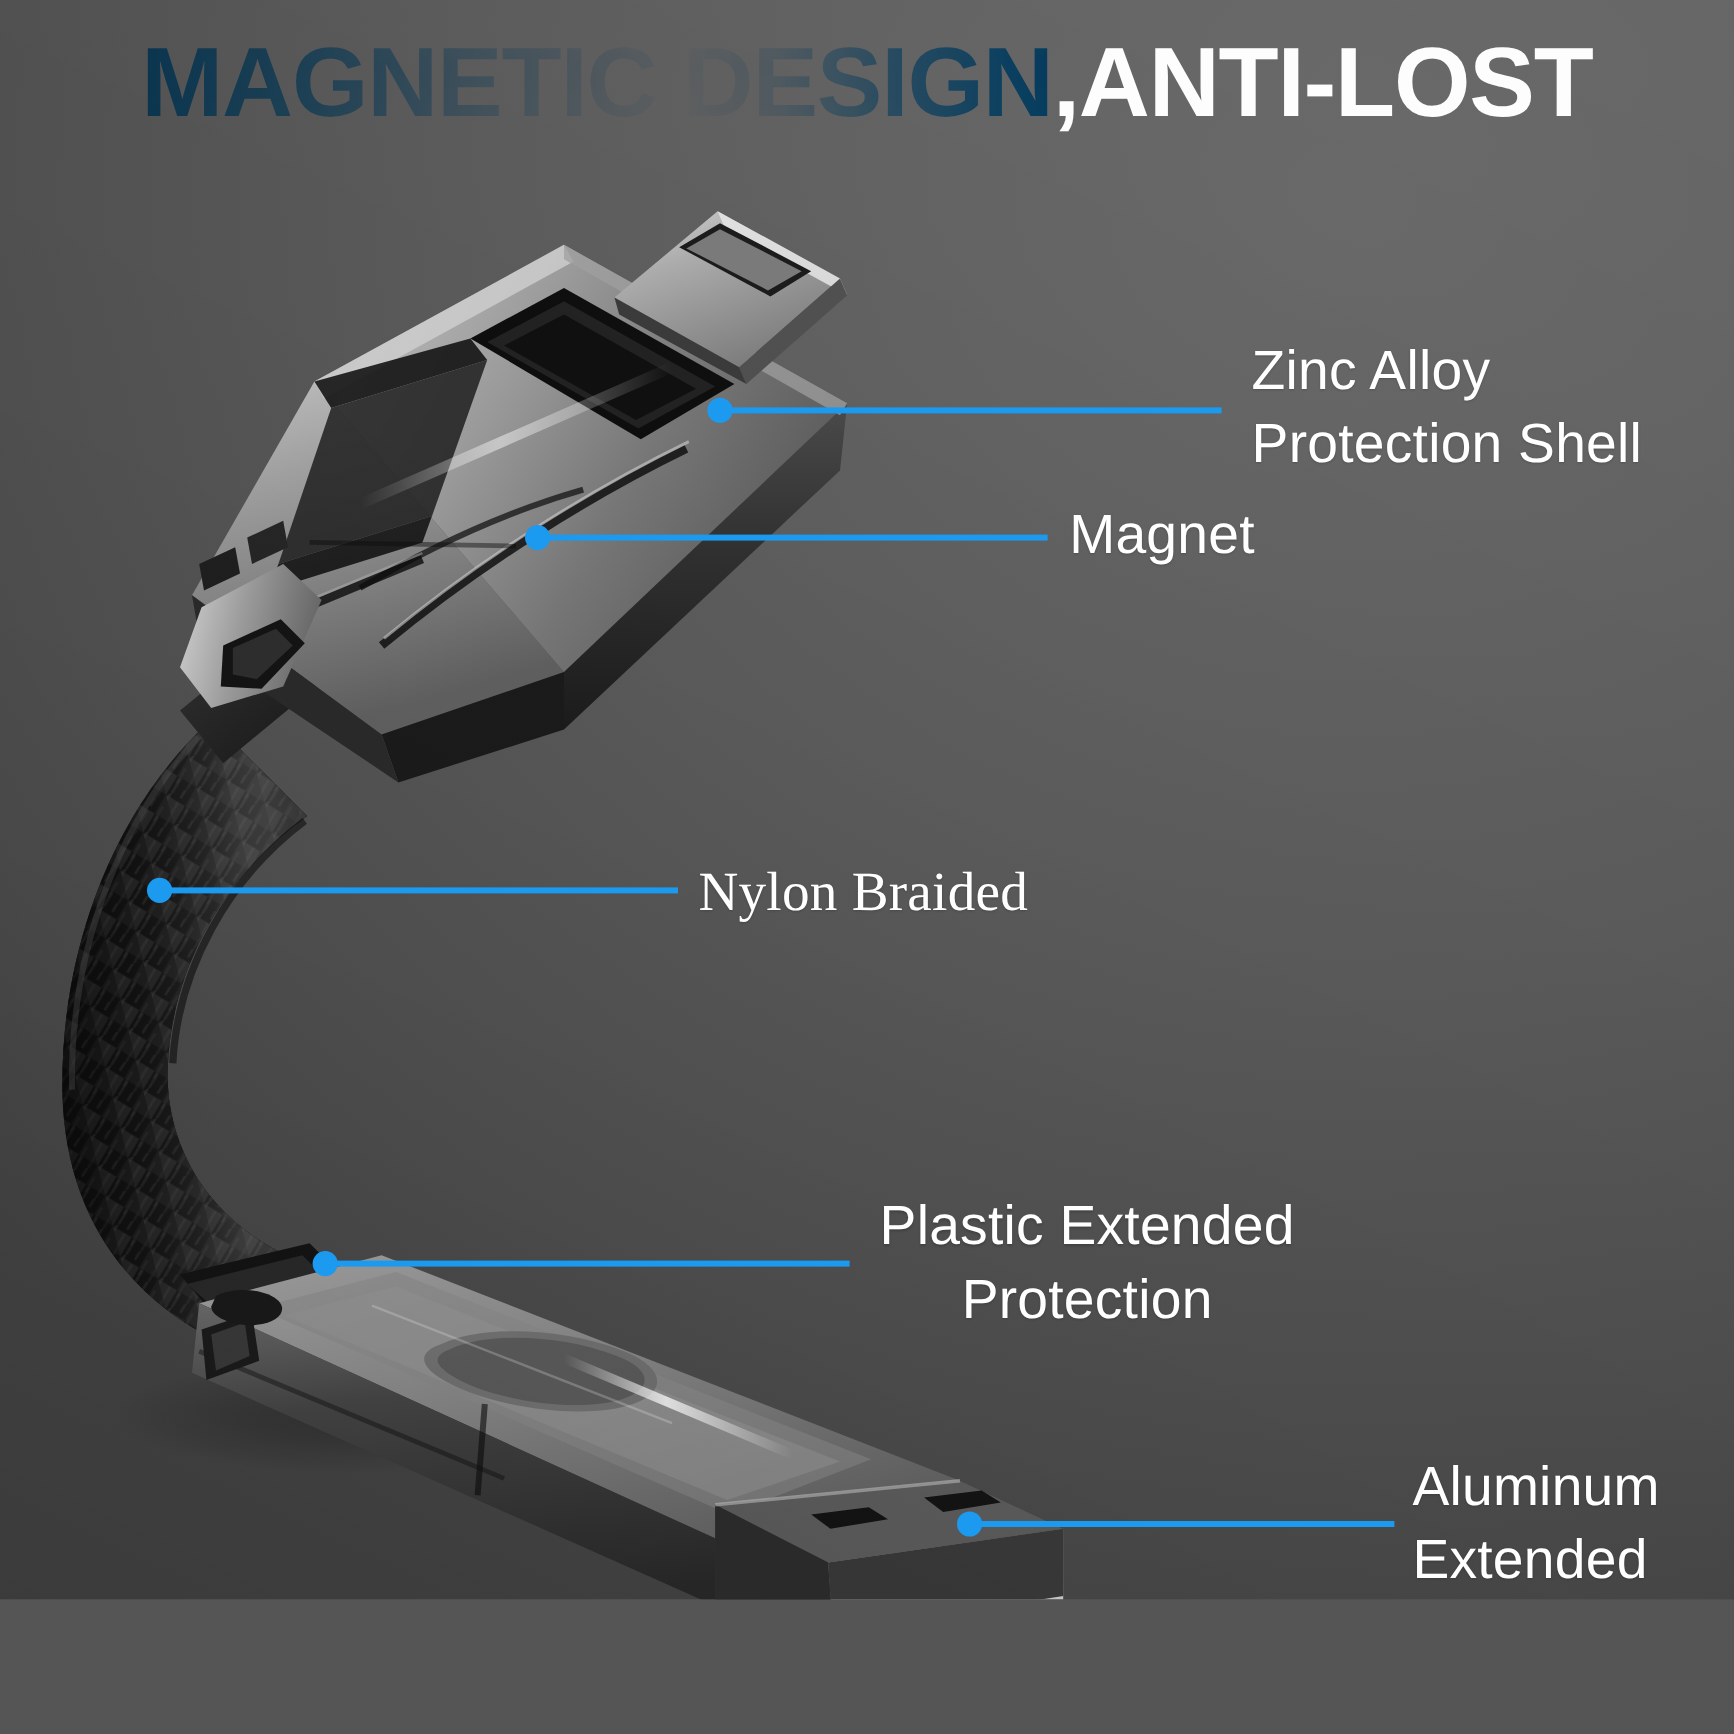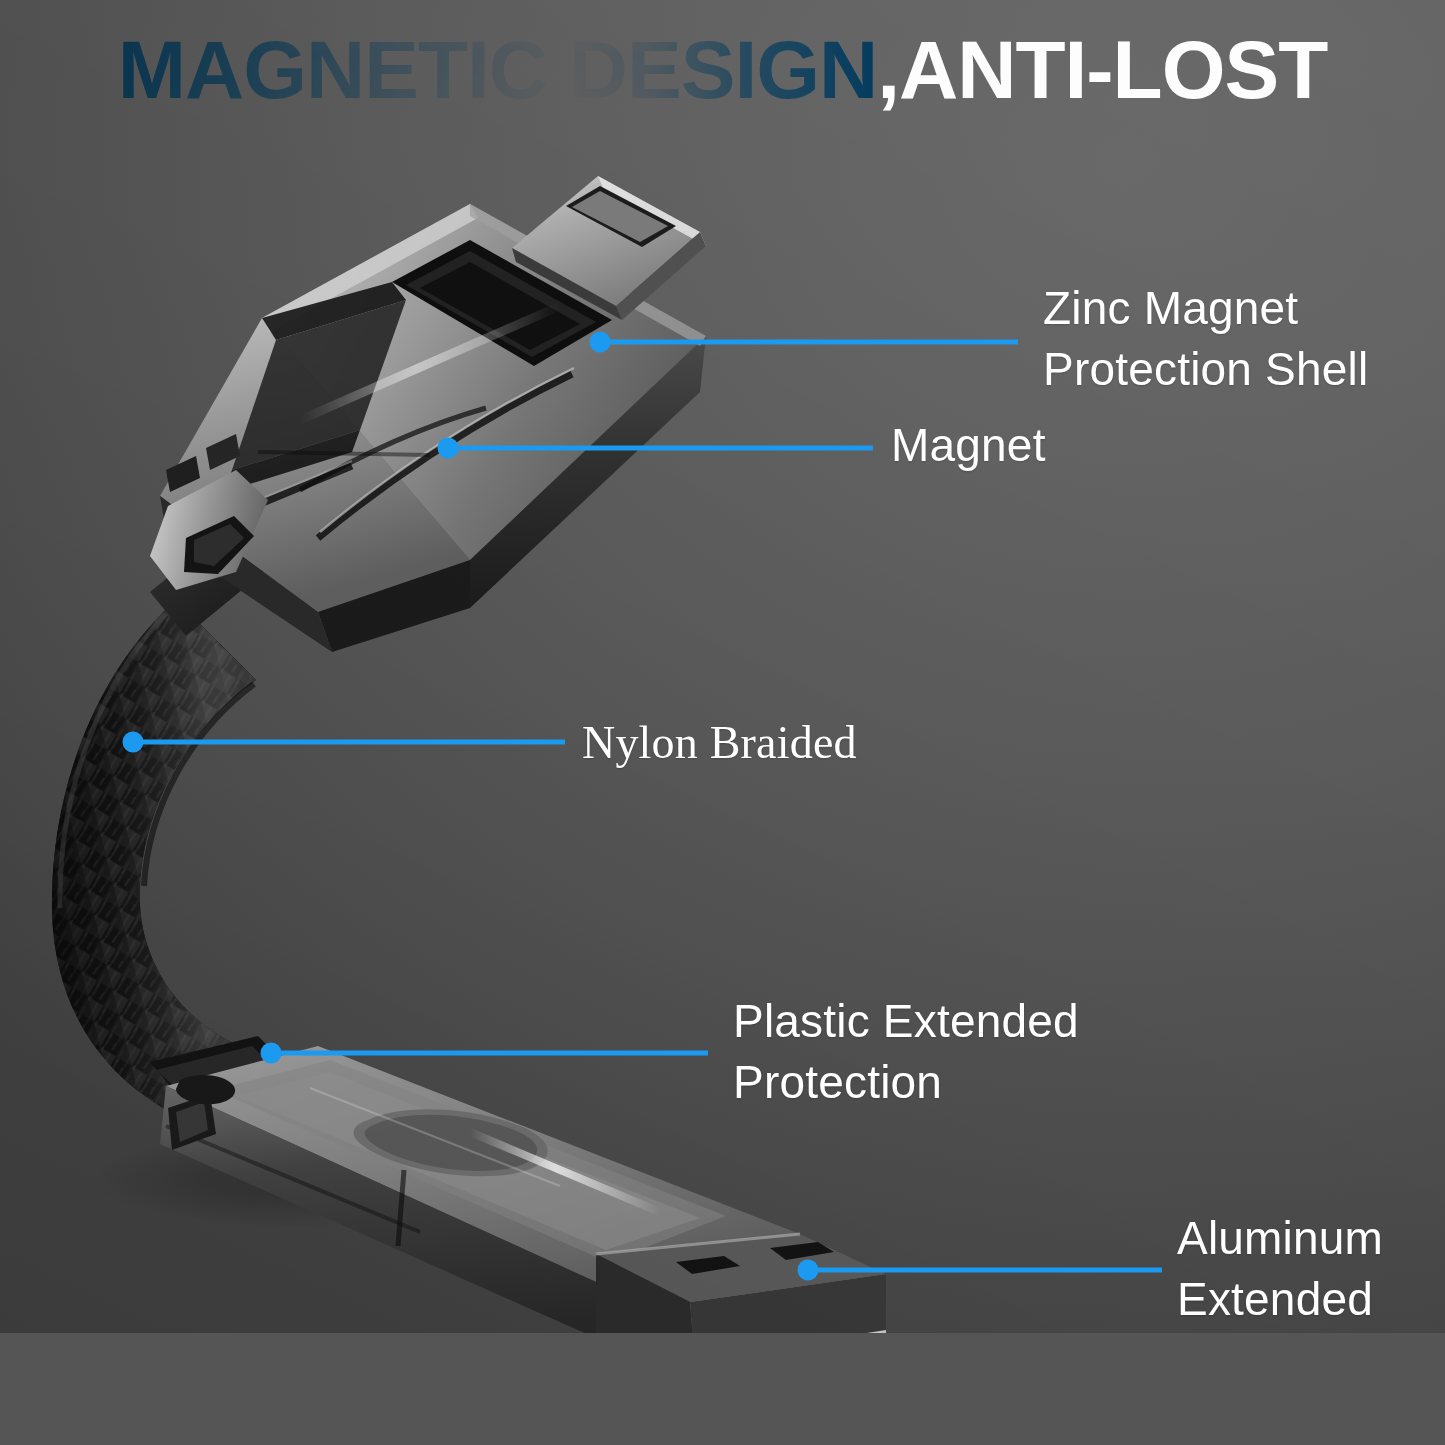--- a/index.html
+++ b/index.html
@@ -308,34 +308,34 @@
   </svg>
 
   <div id="vignette"></div>
 
   <div id="title">
     <span class="seg seg-a">MAGNETIC </span><span class="seg seg-b">DESIGN</span><span class="seg seg-c">,ANTI-LOST</span>
   </div>
 
   <div class="callout-dot" style="left:600px; top:342px;"></div>
   <div class="callout-line" style="left:600px; top:342px; width:418px;"></div>
-  <div class="callout-text" style="left:1043px; top:278px;">Zinc Magnet
+  <div class="callout-text" style="left:1043px; top:278px;">Zinc Alloy
 Protection Shell</div>
 
   <div class="callout-dot" style="left:448px; top:448px;"></div>
   <div class="callout-line" style="left:448px; top:448px; width:425px;"></div>
   <div class="callout-text" style="left:891px; top:415px;">Magnet</div>
 
   <div class="callout-dot" style="left:133px; top:742px;"></div>
   <div class="callout-line" style="left:133px; top:742px; width:432px;"></div>
   <div class="callout-text" style="left:582px; top:712px;font-family:Liberation Serif, serif;">Nylon Braided</div>
 
   <div class="callout-dot" style="left:271px; top:1053px;"></div>
   <div class="callout-line" style="left:271px; top:1053px; width:437px;"></div>
-  <div class="callout-text" style="left:733px; top:991px;">Plastic Extended
+  <div class="callout-text" style="left:733px; top:991px;text-align:center;">Plastic Extended
 Protection</div>
 
   <div class="callout-dot" style="left:808px; top:1270px;"></div>
   <div class="callout-line" style="left:808px; top:1270px; width:354px;"></div>
   <div class="callout-text" style="left:1177px; top:1208px;">Aluminum
 Extended</div>
 
 </div>
 
 </body></html>

